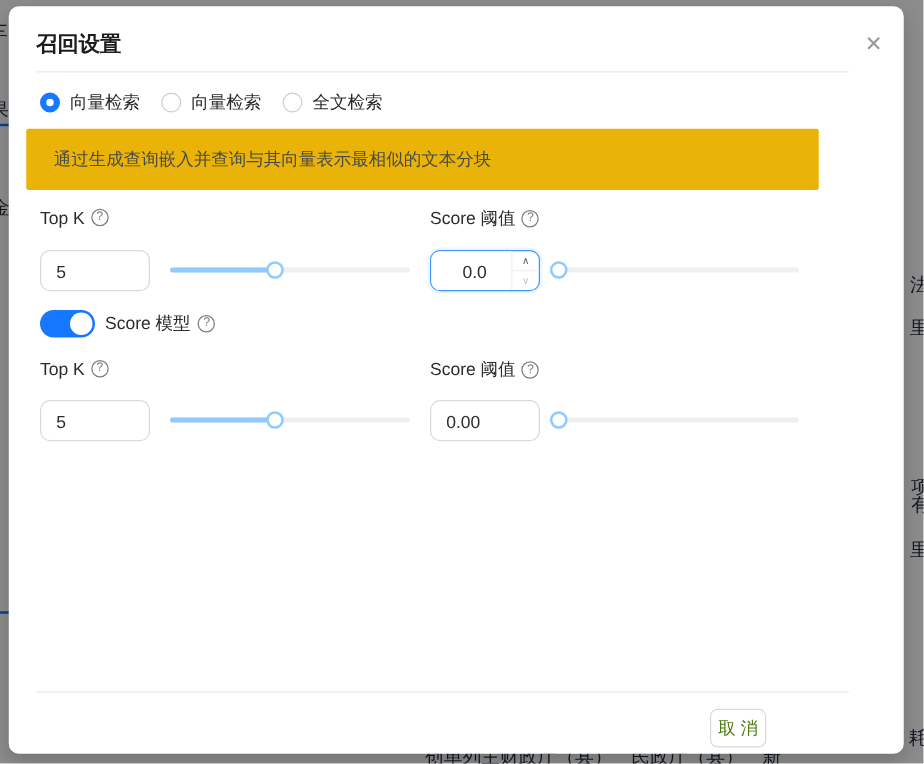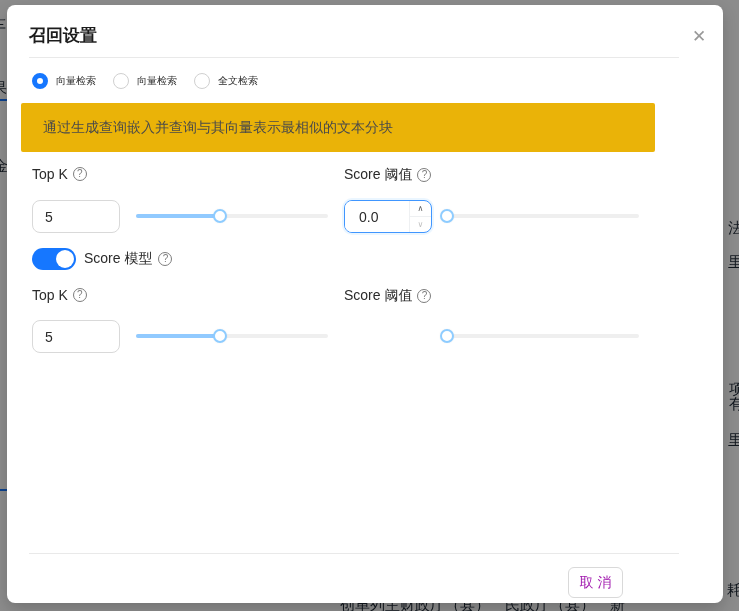--- a/index.html
+++ b/index.html
@@ -17,42 +17,42 @@
            border-radius: 8px; box-shadow: 0 6px 16px rgba(0,0,0,0.18); z-index: 3; }
   .modal-title { position: absolute; left: 22px; top: 19px; font-size: 17px; font-weight: 700; color: #1c1c1c; }
   .close-btn { position: absolute; left: 679px; top: 18px; width: 26px; height: 26px; display: flex;
                align-items: center; justify-content: center; color: #999; font-size: 17px; cursor: pointer; }
   .hr { position: absolute; left: 22px; width: 650px; height: 1px; background: #e9e9e9; }
   .hr-header { top: 52px; }
   .hr-footer { top: 548px; }
 
   
   .radio-row { position: absolute; left: 25px; top: 68px; display: flex; align-items: center; }
-  .radio-item { display: inline-flex; align-items: center; margin-right: 17px; font-size: 10px; color: #2b2b2b; cursor: pointer; }
+  .radio-item { display: inline-flex; align-items: center; margin-right: 17px; font-size: 14px; color: #2b2b2b; cursor: pointer; }
   .radio-circle { width: 16px; height: 16px; border-radius: 50%; border: 1px solid #d0d0d0; background: #fff; margin-right: 8px; }
   .radio-item.selected .radio-circle { border: 5px solid #1677ff; }
 
   
   .info-box { position: absolute; left: 14px; top: 98px; width: 634px; height: 49px; background: #eab308;
               border-radius: 2px; display: flex; align-items: center; }
   .info-box span { margin-left: 22px; font-size: 14px; color: #4a4a4a; }
 
   
   .field-label { position: absolute; display: inline-flex; align-items: center; gap: 5px; font-size: 14px; color: #2b2b2b; }
   .qicon { width: 14px; height: 14px; border-radius: 50%; border: 1px solid #7d7d7d; color: #7d7d7d;
            font-size: 10px; line-height: 12px; display: inline-flex; align-items: center; justify-content: center; cursor: pointer; }
 
   
   .text-input { position: absolute; width: 88px; height: 33px; border: 1px solid #d9d9d9; border-radius: 8px;
                 background: #fff; font-size: 14px; color: #2b2b2b; padding-left: 12px; outline: none;
                 font-family: "Liberation Sans", "DejaVu Sans", sans-serif; }
   .num-wrap { position: absolute; width: 88px; height: 33px; border: 1px solid #4096ff; border-radius: 8px;
               background: #fff; display: flex; box-shadow: 0 0 0 2px rgba(5,145,255,0.08); overflow: hidden; }
   .num-wrap input { flex: 1; min-width: 0; border: none; outline: none; font-size: 14px; color: #2b2b2b;
-                    padding-left: 14px; font-family: "Liberation Sans", "DejaVu Sans", sans-serif; }
+                    padding-left: 25px; font-family: "Liberation Sans", "DejaVu Sans", sans-serif; }
   .spinner { width: 22px; border-left: 1px solid #eef0f2; display: flex; flex-direction: column; }
   .spin { flex: 1; display: flex; align-items: center; justify-content: center; font-size: 8px; cursor: pointer; }
   .spin-up { color: #595959; border-bottom: 1px solid #eef0f2; }
   .spin-down { color: #c0c0c0; }
 
   
   .slider { position: absolute; height: 14px; }
   .slider-track { position: absolute; left: 0; right: 0; top: 5px; height: 4px; border-radius: 2px; background: #efefef; }
   .slider-fill { position: absolute; left: 0; top: 5px; height: 4px; border-radius: 2px; background: #91caff; }
   .slider-handle { position: absolute; top: 0; width: 14px; height: 14px; border-radius: 50%; background: #fff;
@@ -62,21 +62,21 @@
   .switch { position: absolute; left: 25px; top: 243px; width: 44px; height: 22px; border-radius: 11px;
             background: #1677ff; cursor: pointer; }
   .switch-knob { position: absolute; top: 2px; right: 2px; width: 18px; height: 18px; border-radius: 50%; background: #fff; }
   .switch-label { position: absolute; left: 77px; top: 245px; display: inline-flex; align-items: center; gap: 6px;
                   font-size: 14px; color: #2b2b2b; }
 
   
   .btn { position: absolute; top: 562px; height: 31px; border-radius: 6px; font-size: 14px; cursor: pointer;
          display: flex; align-items: center; justify-content: center;
          font-family: "Liberation Sans", "DejaVu Sans", sans-serif; }
-  .btn-cancel { left: 561px; width: 55px; background: #fff; border: 1px solid #d9d9d9; color: #a21caf; }
+  .btn-cancel { left: 561px; width: 45px; background: #fff; border: 1px solid #d9d9d9; color: #4d7c0f; }
   .btn-ok { left: 634px; width: 62px; background: #1677ff; border: none; color: #fff; }
 </style>
 </head>
 <body>
 
 <div class="stage">
 
   <span class="bg-frag" style="left: -9px; top: 16px;">车</span>
   <span class="bg-frag" style="left: -8px; top: 79px;">果</span>
   <span class="bg-frag" style="left: -7px; top: 157px;">金</span>
@@ -161,20 +161,21 @@
       <span>Score 阈值</span>
       <span class="qicon">?</span>
     </div>
 
     <input class="text-input" style="left: 25px; top: 315px;" value="5">
     <div class="slider" style="left:129px; top:324px; width:192px;">
       <div class="slider-track"></div>
       <div class="slider-fill" style="width: 44%;"></div>
       <div class="slider-handle" style="left: 44%;"></div>
     </div>
+    <input class="text-input" style="left: 337px; top: 315px;" value="0.00">
     <div class="slider" style="left:434px; top:324px; width:198px;">
       <div class="slider-track"></div>
       <div class="slider-fill" style="width: 0%;"></div>
       <div class="slider-handle" style="left: 3%;"></div>
     </div>
 
     <div class="hr hr-footer"></div>
     <div class="btn btn-cancel">取 消</div>
 
   </div>

